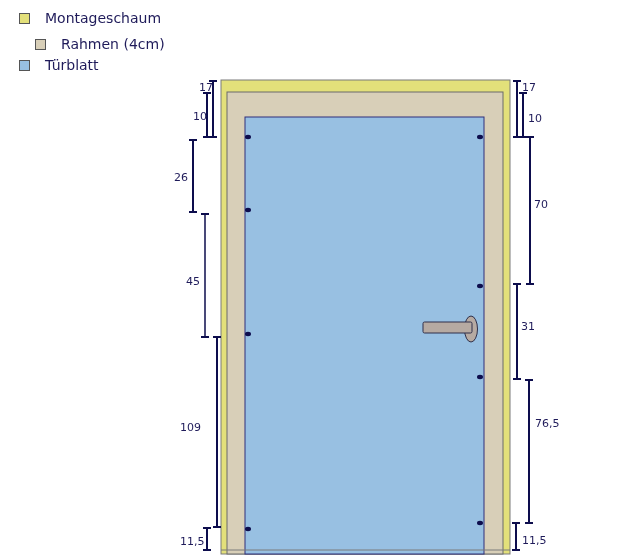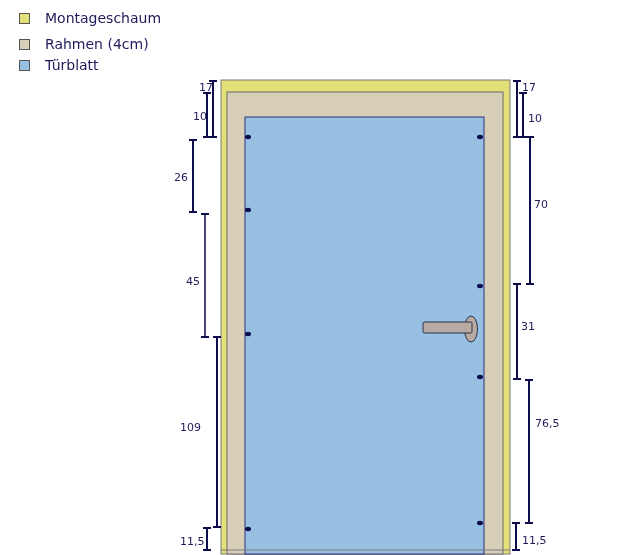--- a/index.html
+++ b/index.html
@@ -13,21 +13,21 @@
     .dim-text { font-size: 11px; fill: #1f1b5a; font-family: "DejaVu Sans", "Liberation Sans", sans-serif; }
   </style>
 </head>
 <body>
 
 <div class="legend">
   <div class="legend-item" style="top:0px;">
     <span class="swatch" style="background:#e3e07a;"></span>
     <span class="legend-label">Montageschaum</span>
   </div>
-  <div class="legend-item" style="top:26px;">
+  <div class="legend-item" style="top:26px;margin-left:16px;">
     <span class="swatch" style="background:#d8cfb8;"></span>
     <span class="legend-label">Rahmen (4cm)</span>
   </div>
   <div class="legend-item" style="top:47px;">
     <span class="swatch" style="background:#98c0e2;"></span>
     <span class="legend-label">Türblatt</span>
   </div>
 </div>
 
 <svg class="diagram" width="620" height="555" viewBox="0 0 620 555">

